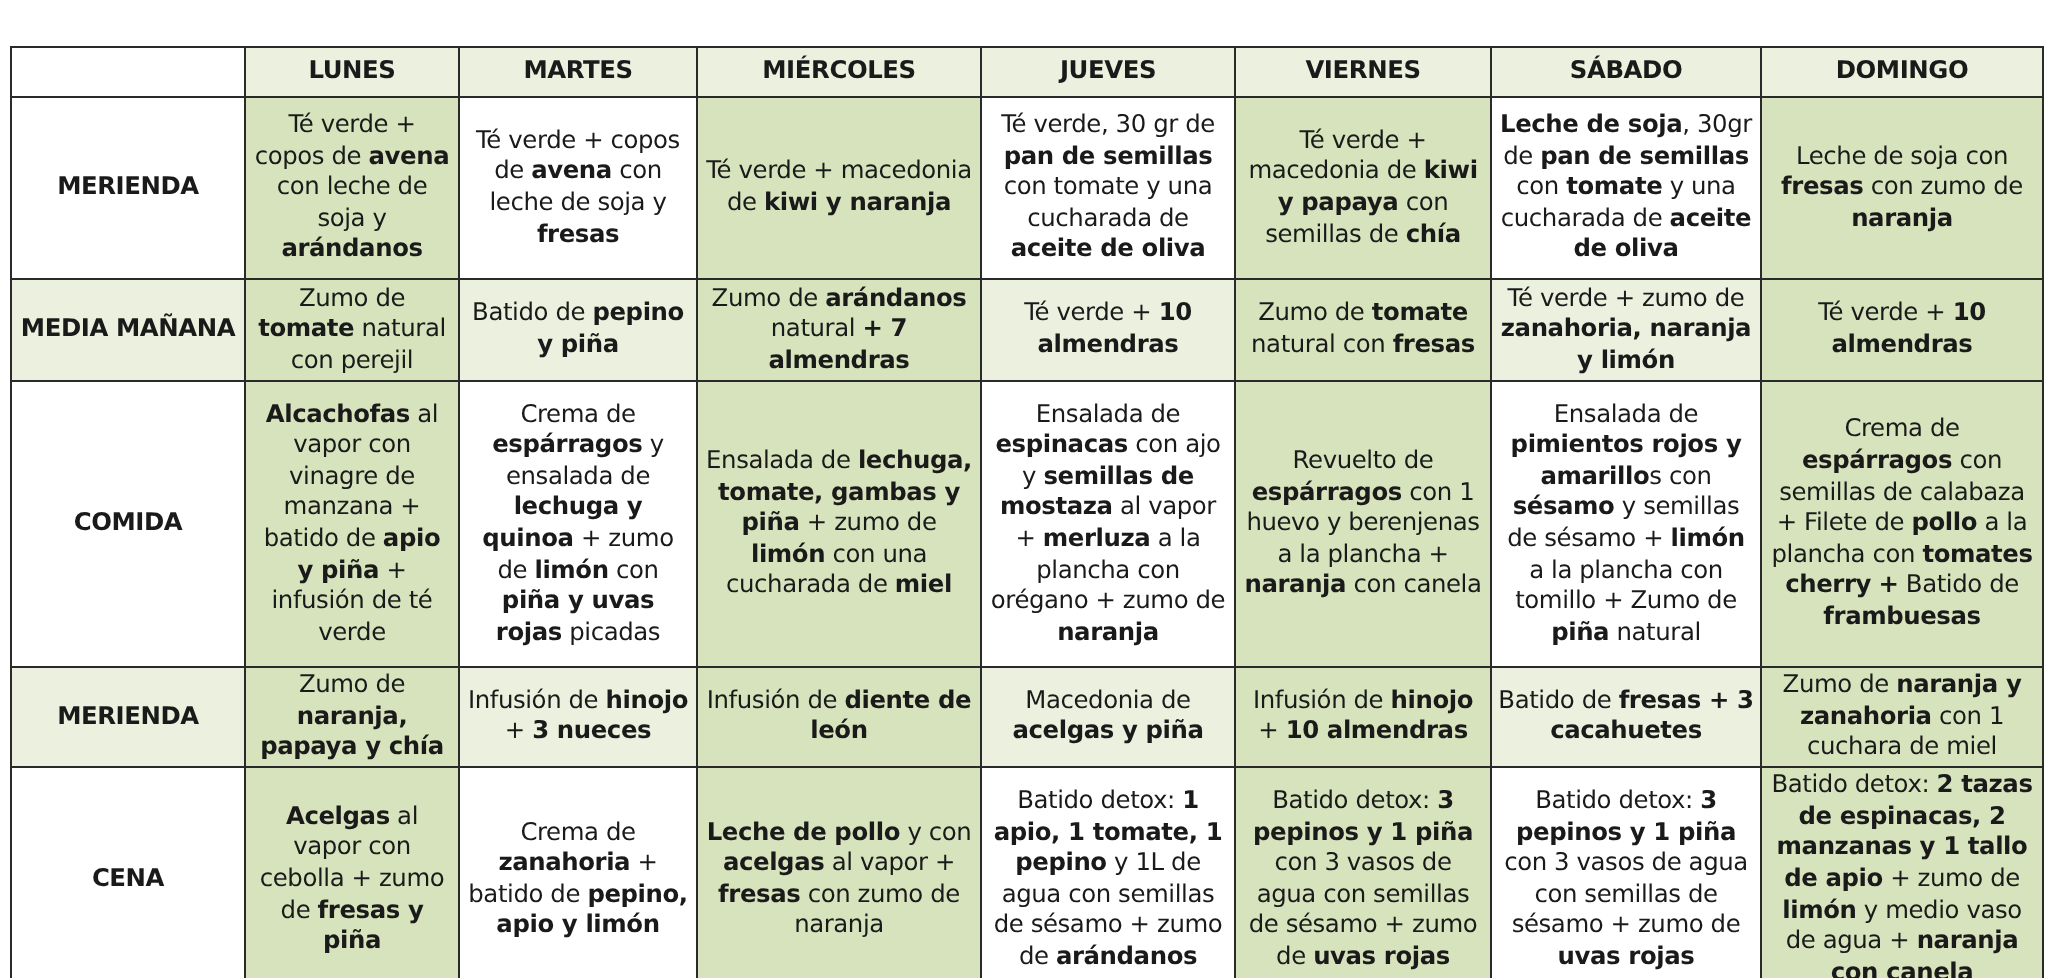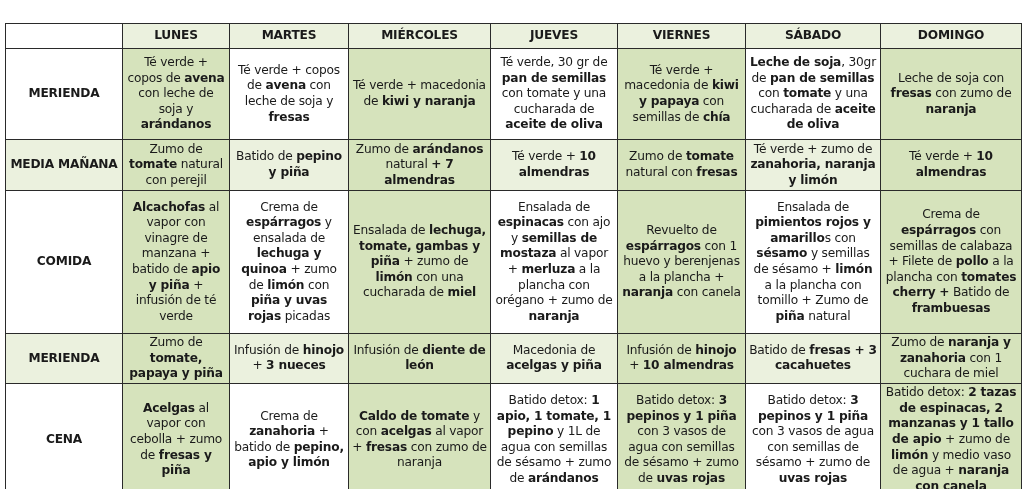--- a/index.html
+++ b/index.html
@@ -81,33 +81,33 @@
       <td class="bg-white">Crema de <b>espárragos</b> y ensalada de <b>lechuga y quinoa</b> + zumo de <b>limón</b> con <b>piña y uvas rojas</b> picadas</td>
       <td class="bg-green">Ensalada de <b>lechuga, tomate, gambas y piña</b> + zumo de <b>limón</b> con una cucharada de <b>miel</b></td>
       <td class="bg-white">Ensalada de <b>espinacas</b> con ajo y <b>semillas de mostaza</b> al vapor + <b>merluza</b> a la plancha con orégano + zumo de <b>naranja</b></td>
       <td class="bg-green">Revuelto de <b>espárragos</b> con 1 huevo y berenjenas a la plancha + <b>naranja</b> con canela</td>
       <td class="bg-white">Ensalada de <b>pimientos rojos y amarillo</b>s con <b>sésamo</b> y semillas de sésamo + <b>limón</b> a la plancha con tomillo + Zumo de <b>piña</b> natural</td>
       <td class="bg-green">Crema de <b>espárragos</b> con semillas de calabaza + Filete de <b>pollo</b> a la plancha con <b>tomates cherry</b> <b>+</b> Batido de <b>frambuesas</b></td>
     </tr>
 
     <tr style="height:46px">
       <td class="meal-label bg-light">MERIENDA</td>
-      <td class="bg-green">Zumo de <b>tomate, papaya y piña</b></td>
+      <td class="bg-green">Zumo de <b>naranja, papaya y chía</b></td>
       <td class="bg-light">Infusión de <b>hinojo</b> + <b>3 nueces</b></td>
       <td class="bg-green">Infusión de <b>diente de león</b></td>
       <td class="bg-light">Macedonia de <b>acelgas y piña</b></td>
       <td class="bg-green">Infusión de <b>hinojo</b> + <b>10 almendras</b></td>
       <td class="bg-light">Batido de <b>fresas + 3 cacahuetes</b></td>
       <td class="bg-green">Zumo de <b>naranja y zanahoria</b> con 1 cuchara de miel</td>
     </tr>
 
     <tr style="height:113px">
       <td class="meal-label bg-white">CENA</td>
       <td class="bg-green"><b>Acelgas</b> al vapor con cebolla + zumo de <b>fresas y piña</b></td>
       <td class="bg-white">Crema de <b>zanahoria</b> + batido de <b>pepino, apio y limón</b></td>
-      <td class="bg-green"><b>Caldo de tomate</b> y con <b>acelgas</b> al vapor + <b>fresas</b> con zumo de naranja</td>
+      <td class="bg-green"><b>Leche de pollo</b> y con <b>acelgas</b> al vapor + <b>fresas</b> con zumo de naranja</td>
       <td class="bg-white">Batido detox: <b>1 apio, 1 tomate, 1 pepino</b> y 1L de agua con semillas de sésamo + zumo de <b>arándanos</b></td>
       <td class="bg-green">Batido detox: <b>3 pepinos y 1 piña</b> con 3 vasos de agua con semillas de sésamo + zumo de <b>uvas rojas</b></td>
       <td class="bg-white">Batido detox: <b>3 pepinos y 1 piña</b> con 3 vasos de agua con semillas de sésamo + zumo de <b>uvas rojas</b></td>
       <td class="bg-green">Batido detox: <b>2 tazas de espinacas, 2 manzanas y 1 tallo de apio</b> + zumo de <b>limón</b> y medio vaso de agua + <b>naranja con canela</b></td>
     </tr>
   </tbody>
 </table>
 
 </body></html>

